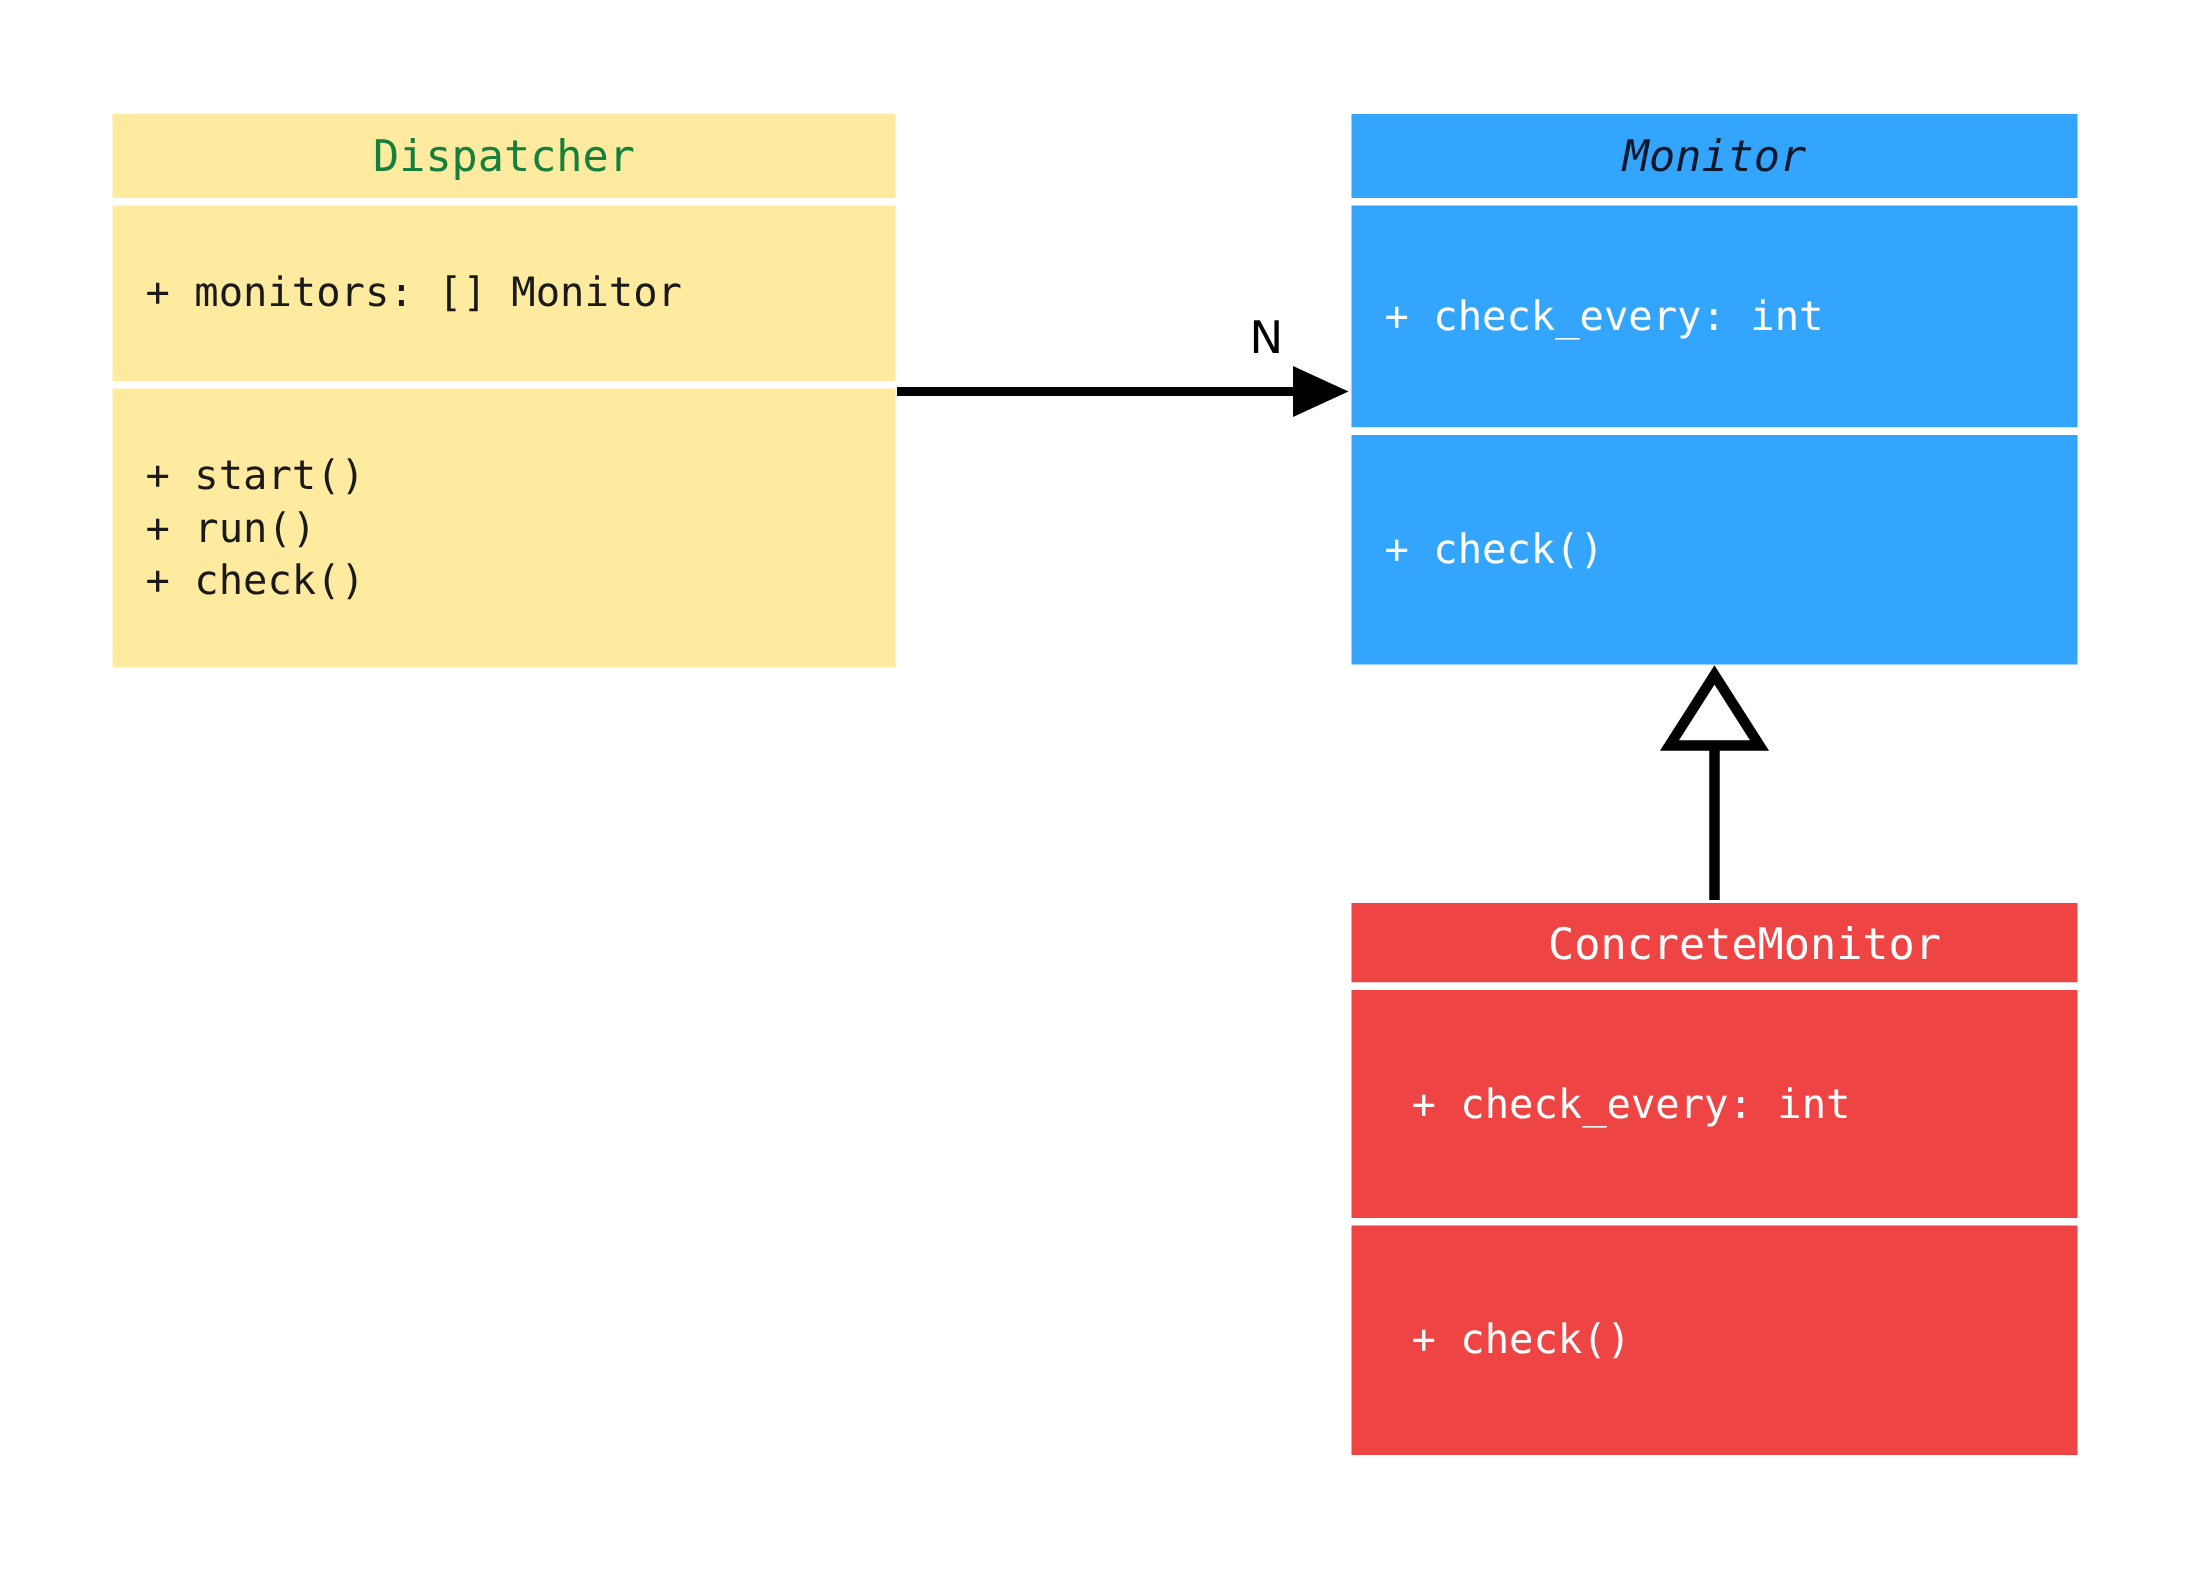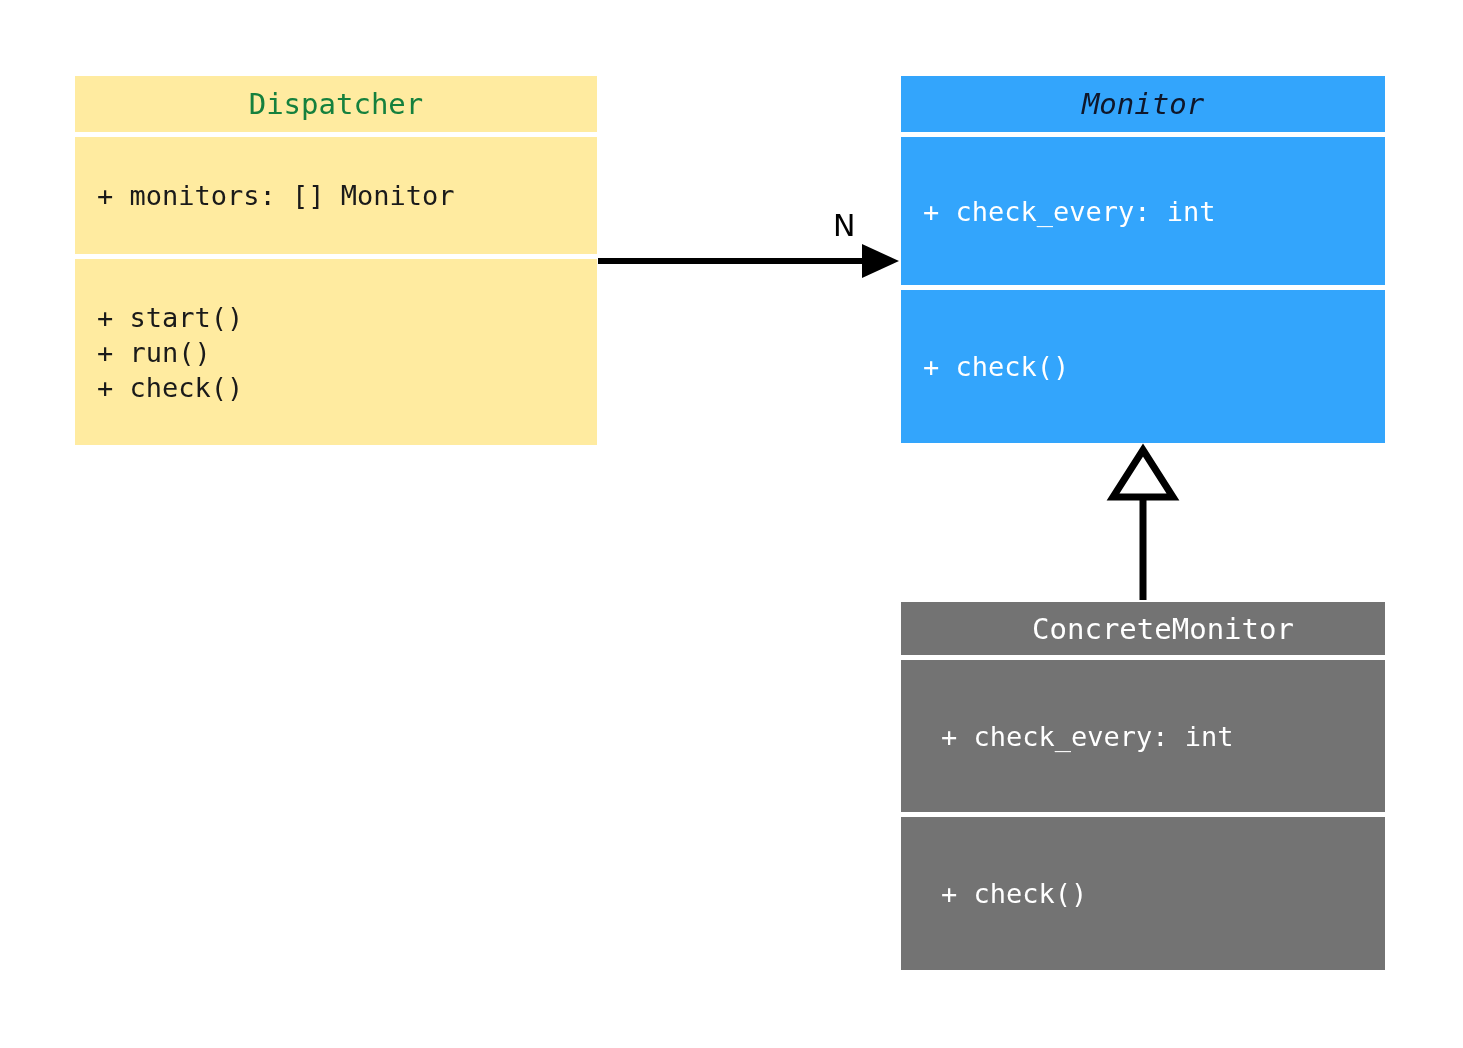--- a/index.html
+++ b/index.html
@@ -78,21 +78,21 @@
   }
   #monitor-class .uml-line { color: #ffffff; }
 
   
   #concrete-monitor-class {
     left: 901px;
     top: 602px;
     width: 484px;
     height: 368px;
   }
-  #concrete-monitor-class .uml-compartment { background: #737373; padding-left: 40px; }
+  #concrete-monitor-class .uml-compartment { background: #ef4444; padding-left: 40px; }
   #concrete-monitor-class .uml-title { color: #ffffff; height: 53px; }
   #concrete-monitor-class .uml-line { color: #ffffff; }
 
   
   .connector-svg {
     position: absolute;
     left: 0;
     top: 0;
     width: 1463px;
     height: 1048px;

